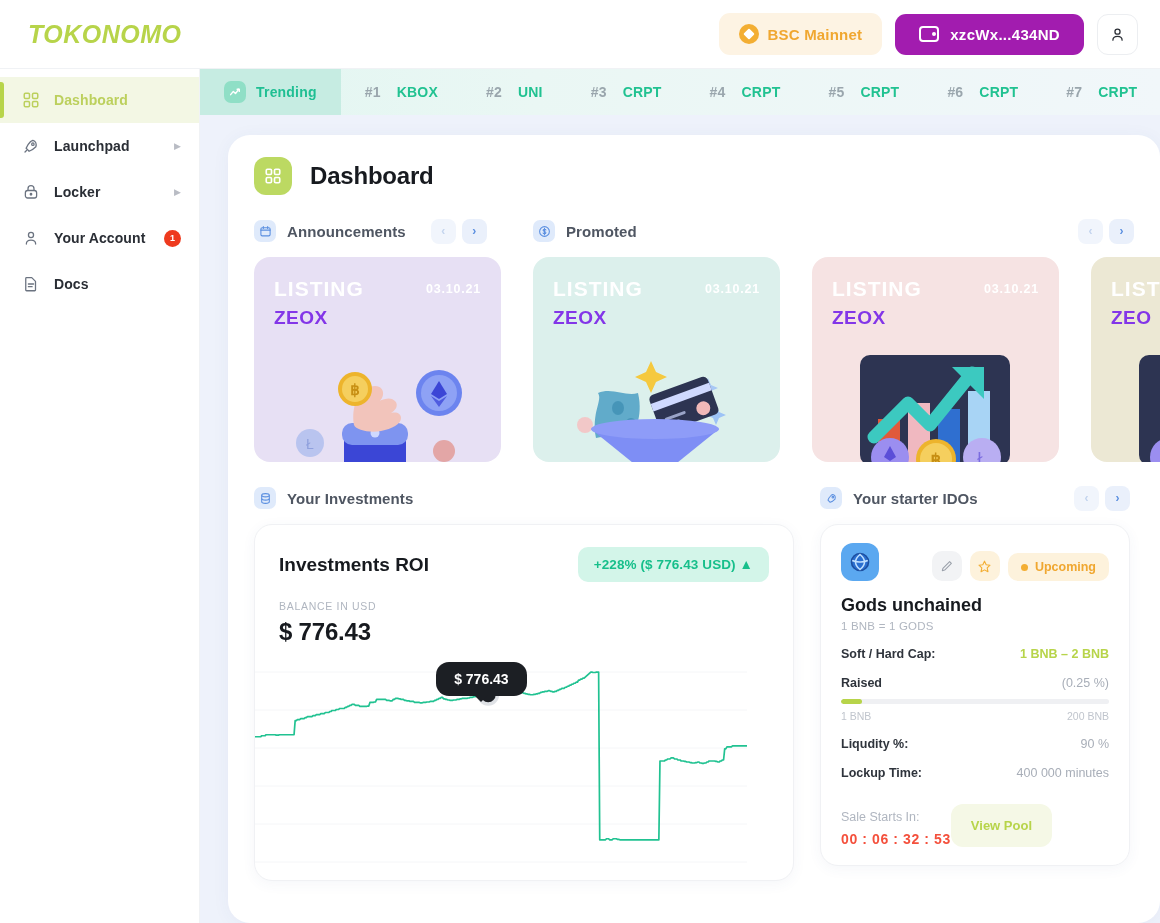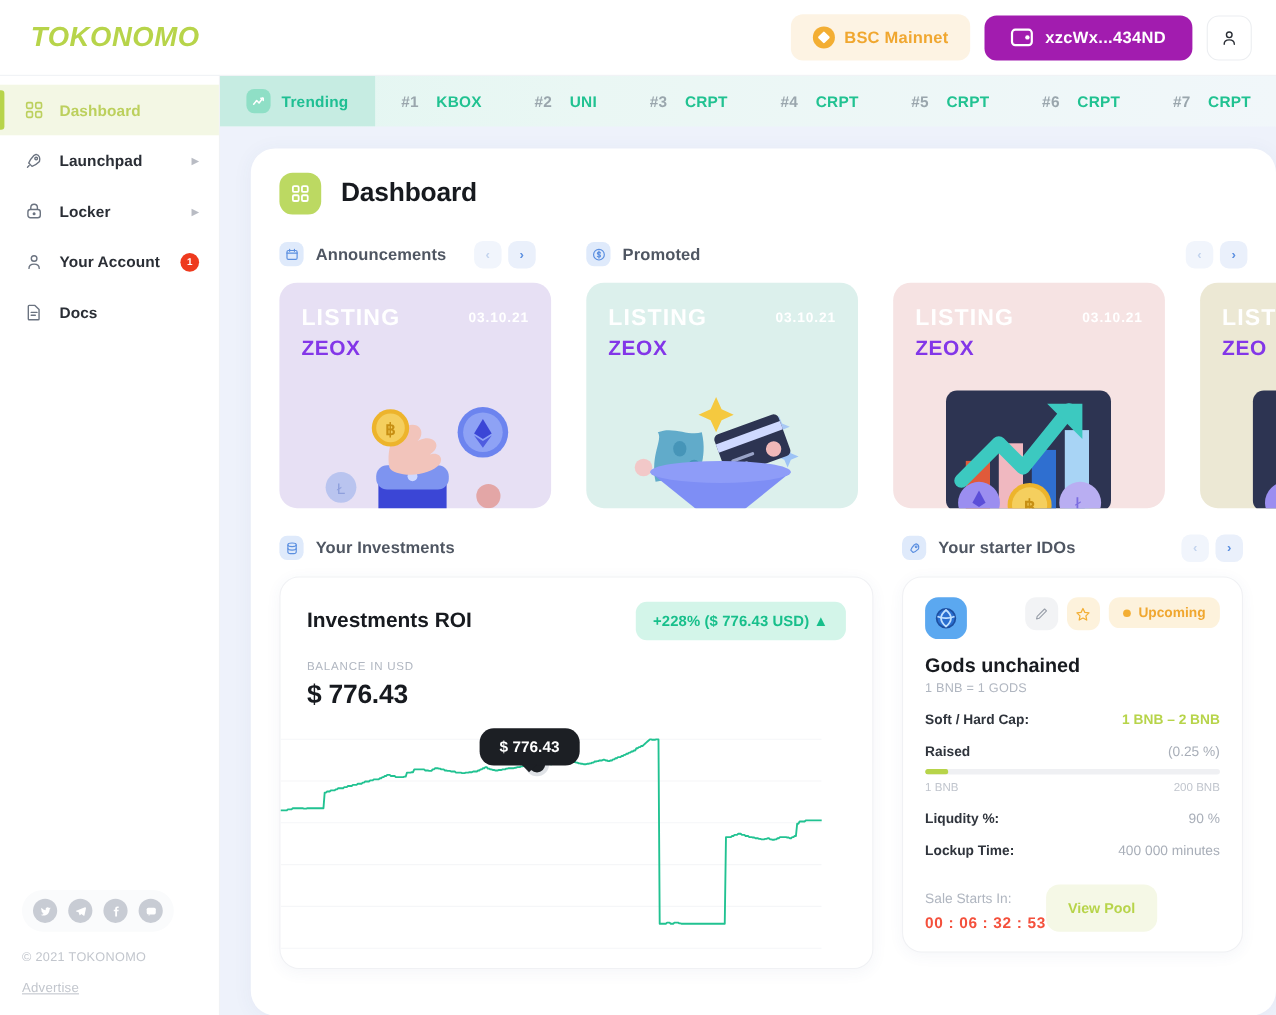--- a/index.html
+++ b/index.html
@@ -191,21 +191,21 @@
   .tooltip::after {
     content: ""; position: absolute; left: 50%; bottom: -6px; transform: translateX(-50%);
     border-left: 7px solid transparent; border-right: 7px solid transparent; border-top: 7px solid #1c1f24;
   }
 
   
   .ido-card {
     background: #fff; border: 1px solid #f0f1f4; border-radius: 18px;
     padding: 18px 20px 18px 20px; box-shadow: 0 3px 14px rgba(60,80,140,.05);
   }
-  .ido-top { display: flex; align-items: flex-start; gap: 8px; }
+  .ido-top { display: flex; align-items: flex-end; gap: 8px; }
   .ido-logo {
     width: 38px; height: 38px; border-radius: 12px; background: #5ba8f0;
     display: flex; align-items: center; justify-content: center; flex: none; margin-right: auto;
   }
   .icon-chip {
     width: 30px; height: 30px; border-radius: 10px; display: flex;
     align-items: center; justify-content: center; cursor: pointer; flex: none;
   }
   .icon-chip.grey { background: #f2f3f5; }
   .icon-chip.amber { background: #fdf2dc; }
@@ -311,47 +311,20 @@
         <div class="nav-item">
           <svg class="nav-icon" viewBox="0 0 24 24" fill="none" stroke="#6b7380" stroke-width="1.7">
             <path d="M6 3.5h7l5 5V20a1 1 0 01-1 1H6a1 1 0 01-1-1V4.5a1 1 0 011-1z" stroke-linejoin="round"></path>
             <path d="M8.5 12h7M8.5 15.5h5" stroke-linecap="round"></path>
           </svg>
           <span class="nav-label">Docs</span>
         </div>
 
       </div>
 
-      <div class="sidebar-footer">
-        <div class="socials">
-          <span class="social">
-            <svg width="11" height="11" viewBox="0 0 24 24" fill="#fff">
-                <path d="M22 5.9c-.7.3-1.5.5-2.3.6.8-.5 1.5-1.3 1.8-2.2-.8.5-1.7.8-2.6 1A4 4 0 0012 8.9c0 .3 0 .6.1.9A11.5 11.5 0 013.7 5a4 4 0 001.2 5.4c-.6 0-1.2-.2-1.8-.5a4 4 0 003.2 4 4 4 0 01-1.8.1 4 4 0 003.7 2.8A8 8 0 012 18.5a11.4 11.4 0 006.2 1.8c7.4 0 11.5-6.2 11.5-11.5v-.5c.8-.6 1.5-1.3 2.3-2.4z"></path>
-              </svg>
-          </span>
-          <span class="social">
-            <svg width="11" height="11" viewBox="0 0 24 24" fill="#fff">
-                <path d="M21.5 3.5L2.8 10.8c-.9.4-.9 1 0 1.3l4.7 1.5 1.8 5.5c.2.6.4.8 1 .4l2.7-2.2 4.6 3.4c.8.5 1.4.2 1.6-.8l3-14c.3-1.2-.4-1.7-1.7-1.4z"></path>
-              </svg>
-          </span>
-          <span class="social">
-            <svg width="11" height="11" viewBox="0 0 24 24" fill="#fff">
-                <path d="M14 8.5V6.8c0-.8.2-1.3 1.4-1.3h1.8V2.3c-.3 0-1.4-.1-2.6-.1-2.6 0-4.3 1.6-4.3 4.4v2h-2.8v3.3h2.8V22H14v-10h2.9l.4-3.3H14z"></path>
-              </svg>
-          </span>
-          <span class="social">
-            <svg width="11" height="11" viewBox="0 0 24 24" fill="#fff">
-                <rect x="3" y="5" width="18" height="13" rx="3"></rect>
-                <path d="M7 21l3-3h-3z"></path>
-              </svg>
-          </span>
-        </div>
-        <div class="copyright">© 2021 TOKONOMO</div>
-        <div class="advertise">Advertise</div>
-      </div>
     </div>
 
     <div class="main">
 
       <div class="trending-bar">
         <div class="trend-tab active">
           <span class="trend-ico">
             <svg width="13" height="13" viewBox="0 0 24 24" fill="none" stroke="#ffffff" stroke-width="2.6" stroke-linecap="round" stroke-linejoin="round">
                 <path d="M3 16l5-6 4 4 6-8"></path>
                 <path d="M15 6h4v4"></path>

